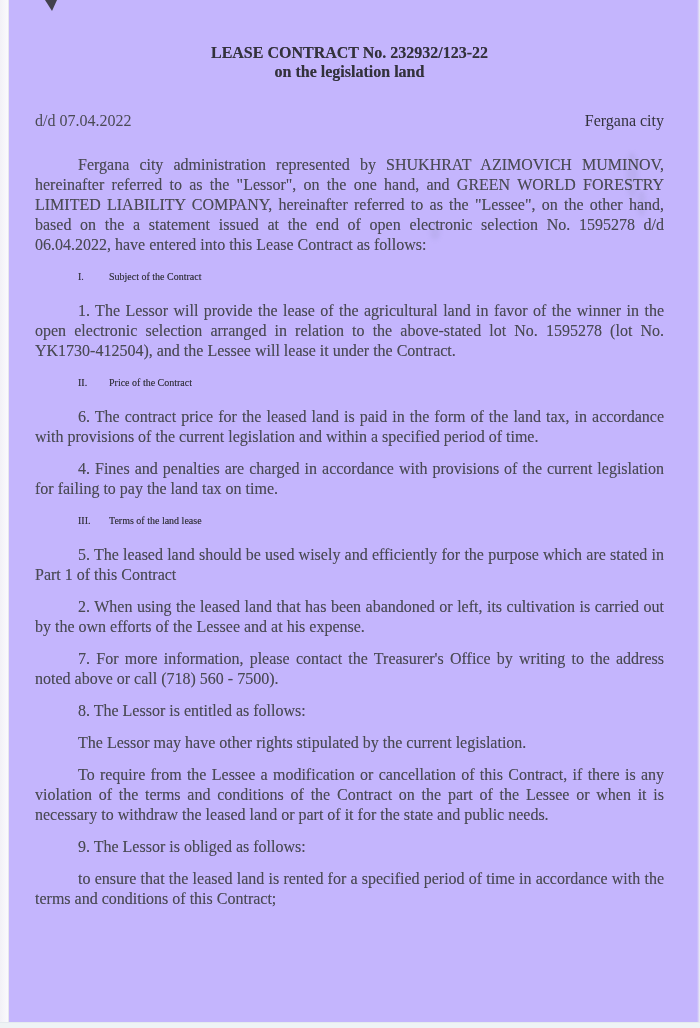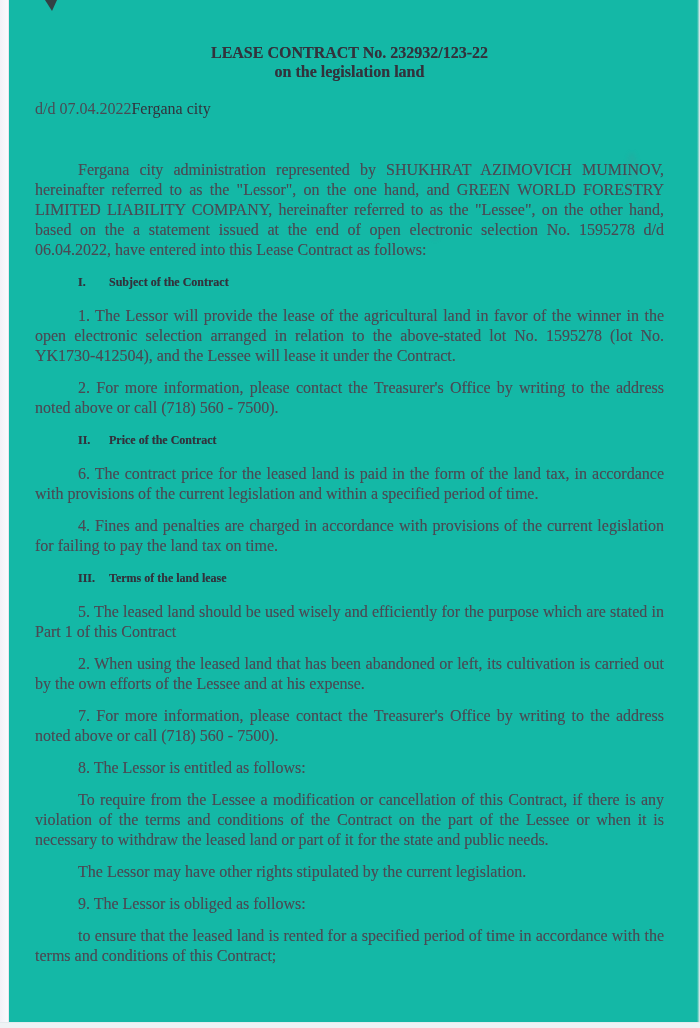--- a/index.html
+++ b/index.html
@@ -4,21 +4,21 @@
 <style>
   html, body {
     margin: 0;
     padding: 0;
     background: #fbfcfc;
   }
   .page {
     position: relative;
     width: 700px;
     height: 1028px;
-    background: #14b8a6;
+    background: #c4b5fd;
     overflow: hidden;
     font-family: "Liberation Serif", "DejaVu Serif", serif;
     color: #4a4a54;
   }
   
   .edge-left {
     position: absolute;
     left: 0; top: 0; bottom: 0;
     width: 8px;
     background: linear-gradient(90deg, #f2f1f7, #fafafc);
@@ -66,42 +66,42 @@
   .title-block {
     margin-top: 43px;
     text-align: center;
     font-weight: bold;
     font-size: 16px;
     line-height: 19px;
     color: #33323c;
     text-shadow: 0 0 .6px rgba(51,50,60,.55);
   }
   .meta-row {
-    margin-top: 18px;
+    margin-top: 30px;
     display: flex;
-    justify-content: flex-start;
+    justify-content: space-between;
     font-size: 16px;
     line-height: 20px;
   }
   .meta-row .city { font-weight: normal; color: #33323c; }
   .para {
     margin: 0 0 12px 0;
     font-size: 16px;
     line-height: 20px;
     text-align: justify;
     text-indent: 43px;
     text-shadow: 0 0 .6px rgba(74,74,84,.45);
   }
-  .para.intro { margin-top: 41px; }
+  .para.intro { margin-top: 24px; }
   h2.sec {
     margin: 0 0 14px 0;
     padding-left: 43px;
-    font-size: 12px;
+    font-size: 10px;
     line-height: 20px;
-    font-weight: bold;
+    font-weight: normal;
     color: #33323c;
     text-shadow: 0 0 .6px rgba(51,50,60,.55);
   }
   h2.sec .num {
     display: inline-block;
     min-width: 31px;
   }
 </style>
 </head>
 <body>
@@ -127,35 +127,34 @@
       <span class="date">d/d 07.04.2022</span>
       <span class="city">Fergana city</span>
     </div>
 
     <p class="para intro">Fergana city administration represented by SHUKHRAT AZIMOVICH MUMINOV, hereinafter referred to as the "Lessor", on the one hand, and GREEN WORLD FORESTRY LIMITED LIABILITY COMPANY, hereinafter referred to as the "Lessee", on the other hand, based on the a statement issued at the end of open electronic selection No. 1595278 d/d 06.04.2022, have entered into this Lease Contract as follows:</p>
 
     <h2 class="sec">
       <span class="num">I.</span><span class="sec-title">Subject of the Contract</span>
     </h2>
     <p class="para">1. The Lessor will provide the lease of the agricultural land in favor of the winner in the open electronic selection arranged in relation to the above-stated lot No. 1595278 (lot No. YK1730-412504), and the Lessee will lease it under the Contract.</p>
-    <p class="para">2. For more information, please contact the Treasurer's Office by writing to the address noted above or call (718) 560 - 7500).</p>
 
     <h2 class="sec">
       <span class="num">II.</span><span class="sec-title">Price of the Contract</span>
     </h2>
     <p class="para">6. The contract price for the leased land is paid in the form of the land tax, in accordance with provisions of the current legislation and within a specified period of time.</p>
     <p class="para">4. Fines and penalties are charged in accordance with provisions of the current legislation for failing to pay the land tax on time.</p>
 
     <h2 class="sec">
       <span class="num">III.</span><span class="sec-title">Terms of the land lease</span>
     </h2>
     <p class="para">5. The leased land should be used wisely and efficiently for the purpose which are stated in Part 1 of this Contract</p>
     <p class="para">2. When using the leased land that has been abandoned or left, its cultivation is carried out by the own efforts of the Lessee and at his expense.</p>
     <p class="para">7. For more information, please contact the Treasurer's Office by writing to the address noted above or call (718) 560 - 7500).</p>
 
     <p class="para">8. The Lessor is entitled as follows:</p>
+    <p class="para">The Lessor may have other rights stipulated by the current legislation.</p>
     <p class="para">To require from the Lessee a modification or cancellation of this Contract, if there is any violation of the terms and conditions of the Contract on the part of the Lessee or when it is necessary to withdraw the leased land or part of it for the state and public needs.</p>
-    <p class="para">The Lessor may have other rights stipulated by the current legislation.</p>
     <p class="para">9. The Lessor is obliged as follows:</p>
     <p class="para">to ensure that the leased land is rented for a specified period of time in accordance with the terms and conditions of this Contract;</p>
 
   </div>
 </div>
 
 </body></html>

